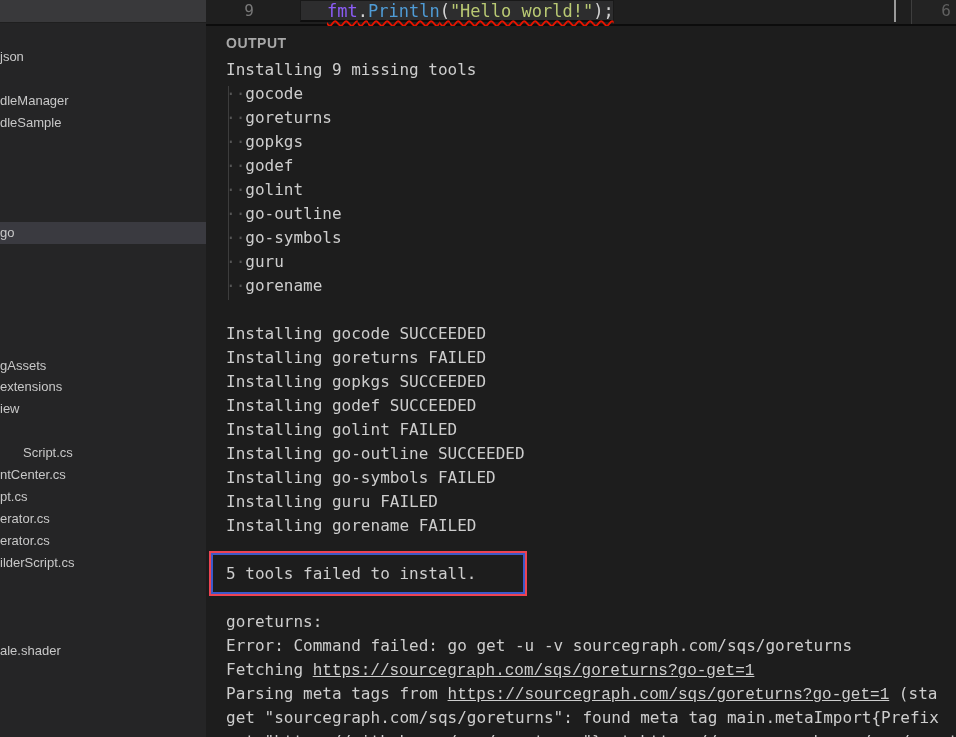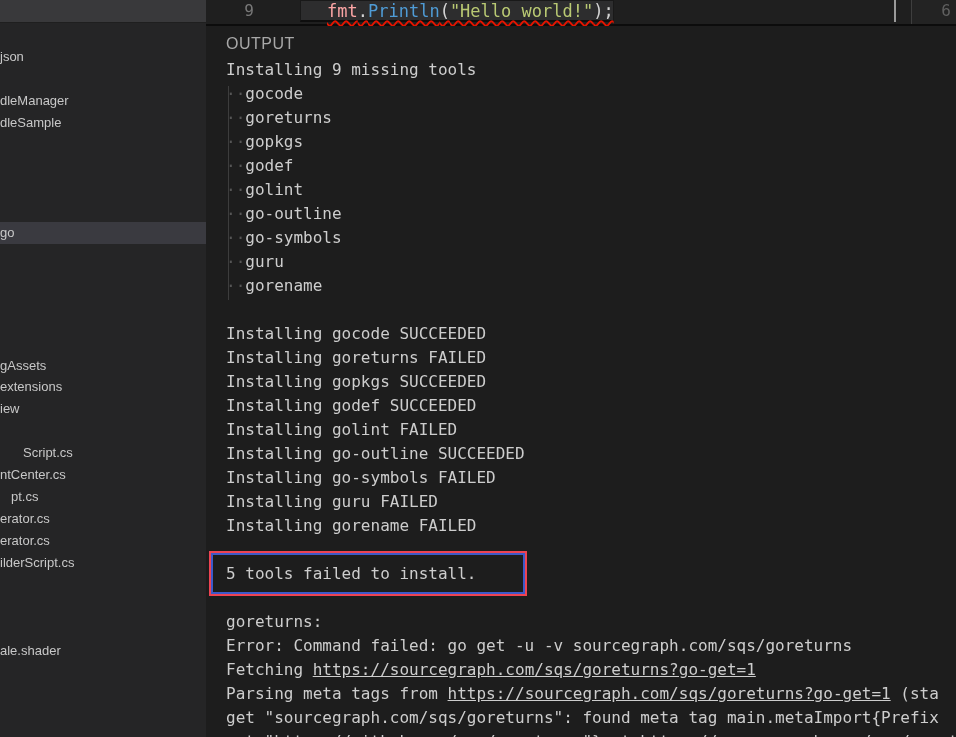--- a/index.html
+++ b/index.html
@@ -29,61 +29,61 @@
        text-underline-offset:3px;}
   #sash{position:absolute;left:688px;top:0;width:2px;height:22px;background:#9a9a9a;cursor:col-resize;}
   #pane2{position:absolute;left:705px;top:0;width:45px;height:24px;background:#232323;
        border-left:1px solid #3e3e3e;box-sizing:border-box;}
   #lineno2{position:absolute;right:5px;top:0;height:22px;
        font:16px/22px "DejaVu Sans Mono",monospace;color:#606060;}
 
   
   #output-panel{position:absolute;left:206px;top:26px;width:750px;height:711px;background:#1d1d1d;
        overflow:hidden;}
-  #output-tab{position:absolute;left:20px;top:9px;font-size:16px;font-weight:400;color:#a8a8a8;
+  #output-tab{position:absolute;left:20px;top:9px;font-size:14px;font-weight:700;color:#a8a8a8;
        letter-spacing:.5px;cursor:pointer;}
   #indent-guide{position:absolute;left:22px;top:60px;width:1px;height:214px;background:#3d3d3d;}
   .oline{position:absolute;left:20px;right:0;height:24px;white-space:pre;overflow:hidden;
        font:16px/24px "DejaVu Sans Mono",monospace;color:var(--output-text);}
   .oline .dots{color:#565656;}
-  .oline .link{text-decoration:underline;cursor:pointer;}
+  .oline .link{text-decoration:underline;cursor:pointer;font-family:Liberation Mono, monospace;}
   #failure-box{position:absolute;left:3px;top:525px;width:318px;height:45px;
        border:2px solid var(--accent-box-outer);box-sizing:border-box;}
   #failure-box-inner{position:absolute;inset:0;border:2px solid var(--accent-box-inner);}
   #watermark{position:absolute;left:177px;top:340px;font-family:"DejaVu Serif",serif;
        font-size:19px;letter-spacing:.5px;color:#a5a5a5;opacity:.5;white-space:nowrap;}
 </style>
 </head>
 <body>
 
 <div id="root">
 
   <div id="editor-strip">
     <div id="current-line-band"></div>
     <div id="lineno">9</div>
-    <div id="code-line"><span style="color: #fca5a5;">fmt</span><span style="color: rgb(212, 212, 212);">.</span><span style="color: rgb(79, 156, 214);">Println</span><span style="color: rgb(212, 212, 212);">(</span><span style="color: rgb(185, 201, 115);">"Hello world!"</span><span style="color: rgb(212, 212, 212);">);</span></div>
+    <div id="code-line"><span style="color: #8b5cf6;">fmt</span><span style="color: rgb(212, 212, 212);">.</span><span style="color: rgb(79, 156, 214);">Println</span><span style="color: rgb(212, 212, 212);">(</span><span style="color: rgb(185, 201, 115);">"Hello world!"</span><span style="color: rgb(212, 212, 212);">);</span></div>
     <div id="sash"></div>
     <div id="pane2">
       <div id="lineno2">6</div>
     </div>
   </div>
 
   <div id="sidebar">
     <div id="sidebar-topstrip"></div>
     <div id="sidebar-list">
         <div class="srow" style="top: 46px;">json</div>
         <div class="srow" style="top: 90px;">dleManager</div>
         <div class="srow" style="top: 112px;">dleSample</div>
         <div class="srow selected" style="top: 222px;">go</div>
         <div class="srow" style="top: 355px;">gAssets</div>
         <div class="srow" style="top: 376px;">extensions</div>
         <div class="srow" style="top: 398px;">iew</div>
         <div class="srow" style="top: 442px; padding-left: 23px;">Script.cs</div>
         <div class="srow" style="top: 464px;">ntCenter.cs</div>
-        <div class="srow" style="top: 486px; margin-left: 11px;">pt.cs</div>
+        <div class="srow" style="top: 486px;">pt.cs</div>
         <div class="srow" style="top: 508px;">erator.cs</div>
         <div class="srow" style="top: 530px;">erator.cs</div>
         <div class="srow" style="top: 552px;">ilderScript.cs</div>
         <div class="srow" style="top: 640px;">ale.shader</div>
       </div>
   </div>
 
   <div id="output-panel">
     <div id="output-tab">OUTPUT</div>
     <div id="indent-guide"></div>

